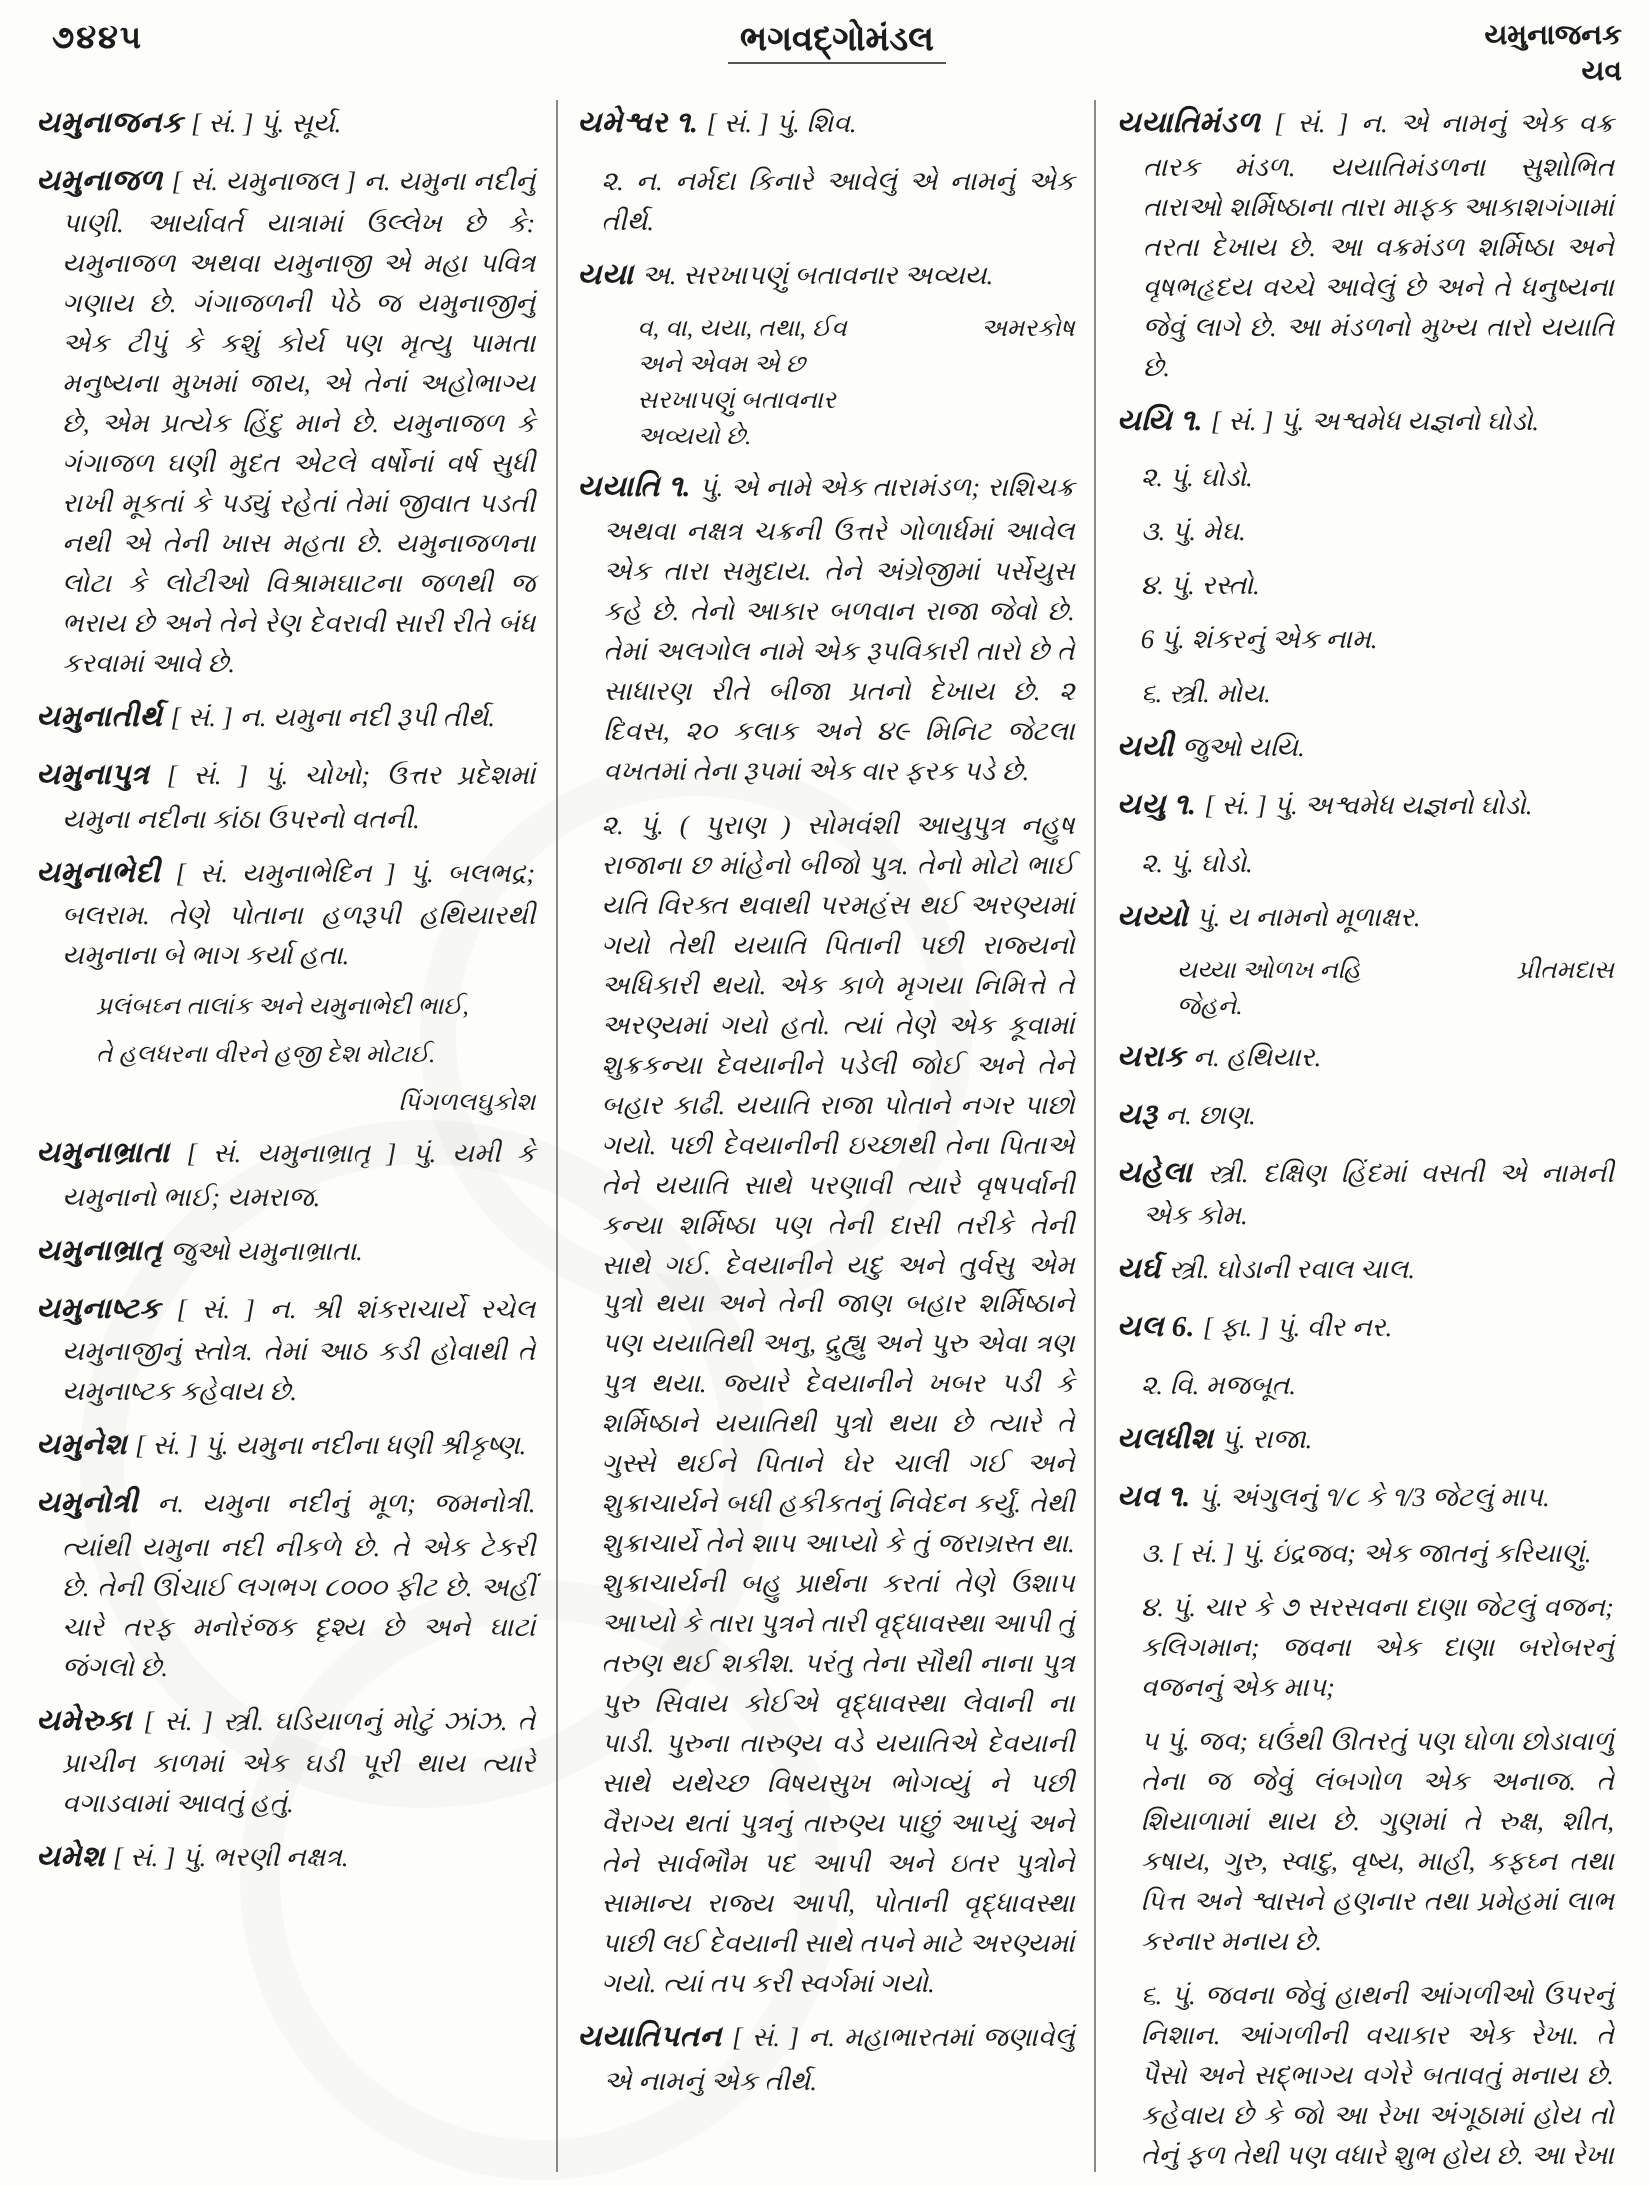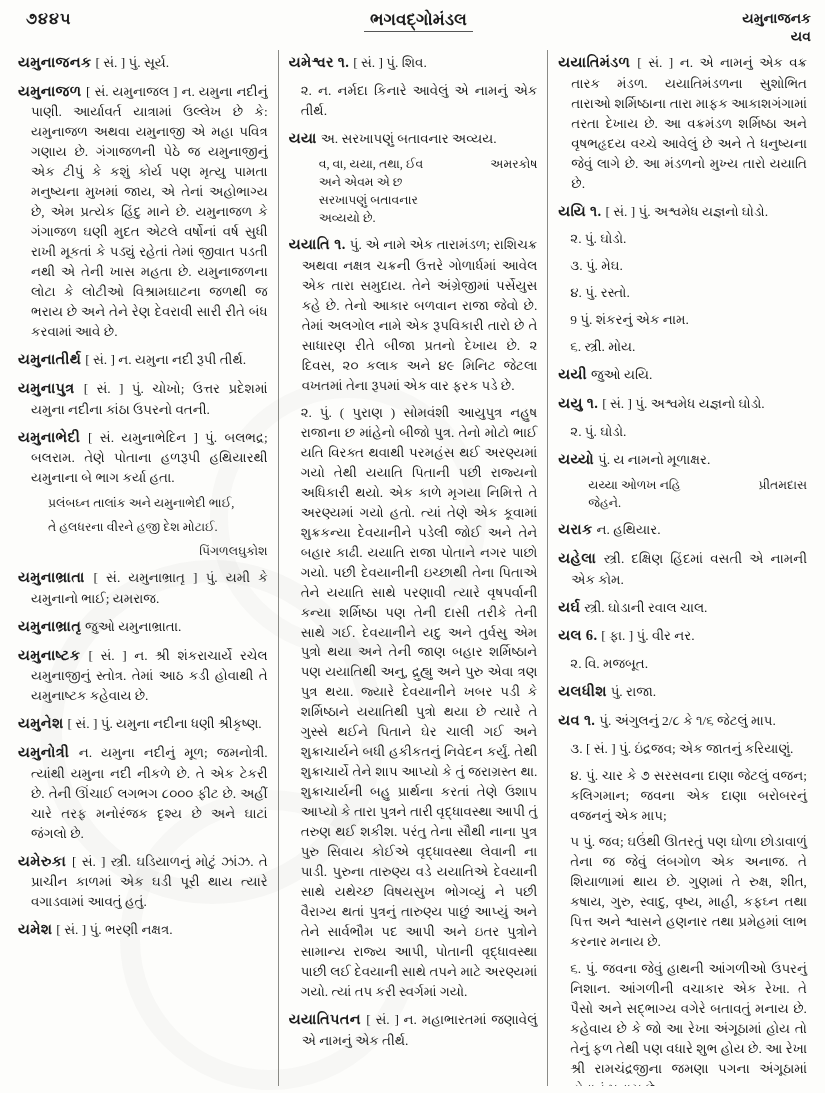--- a/index.html
+++ b/index.html
@@ -38,20 +38,21 @@
     overflow:hidden;
   }
   .col{
     width:33.333%;
     box-sizing:border-box;
     padding:2px 10px 0 10px;
     overflow:hidden;
     font-size:13.4px;
     line-height:1.49;
     text-align:justify;
+    font-style:italic;
   }
   .col + .col{border-left:1px solid #8b8b86;}
 
   p.entry{margin:0 0 7px 0;padding-left:13px;text-indent:-13px;}
   p.entry.sense{padding-left:8px;text-indent:0;margin-left:4px;}
   .hw{font-weight:bold;font-size:14.6px;letter-spacing:.3px;}
   .quote{
     display:flex;
     margin:1px 0 6px 30px;
     font-size:12.4px;
@@ -117,36 +118,37 @@
         <p class="entry"><span class="hw">યયાતિ ૧. </span><span>પું. એ નામે એક તારામંડળ; રાશિચક્ર અથવા નક્ષત્ર ચક્રની ઉત્તરે ગોળાર્ધમાં આવેલ એક તારા સમુદાય. તેને અંગ્રેજીમાં પર્સેયુસ કહે છે. તેનો આકાર બળવાન રાજા જેવો છે. તેમાં અલગોલ નામે એક રૂપવિકારી તારો છે તે સાધારણ રીતે બીજા પ્રતનો દેખાય છે. ૨ દિવસ, ૨૦ કલાક અને ૪૯ મિનિટ જેટલા વખતમાં તેના રૂપમાં એક વાર ફરક પડે છે.</span></p>
         <p class="entry sense"><span>૨. પું. ( પુરાણ ) સોમવંશી આયુપુત્ર નહુષ રાજાના છ માંહેનો બીજો પુત્ર. તેનો મોટો ભાઈ યતિ વિરક્ત થવાથી પરમહંસ થઈ અરણ્યમાં ગયો તેથી યયાતિ પિતાની પછી રાજ્યનો અધિકારી થયો. એક કાળે મૃગયા નિમિત્તે તે અરણ્યમાં ગયો હતો. ત્યાં તેણે એક કૂવામાં શુક્રકન્યા દેવયાનીને પડેલી જોઈ અને તેને બહાર કાઢી. યયાતિ રાજા પોતાને નગર પાછો ગયો. પછી દેવયાનીની ઇચ્છાથી તેના પિતાએ તેને યયાતિ સાથે પરણાવી ત્યારે વૃષપર્વાની કન્યા શર્મિષ્ઠા પણ તેની દાસી તરીકે તેની સાથે ગઈ. દેવયાનીને યદુ અને તુર્વસુ એમ પુત્રો થયા અને તેની જાણ બહાર શર્મિષ્ઠાને પણ યયાતિથી અનુ, દ્રુહ્યુ અને પુરુ એવા ત્રણ પુત્ર થયા. જ્યારે દેવયાનીને ખબર પડી કે શર્મિષ્ઠાને યયાતિથી પુત્રો થયા છે ત્યારે તે ગુસ્સે થઈને પિતાને ઘેર ચાલી ગઈ અને શુક્રાચાર્યને બધી હકીકતનું નિવેદન કર્યું. તેથી શુક્રાચાર્યે તેને શાપ આપ્યો કે તું જરાગ્રસ્ત થા. શુક્રાચાર્યની બહુ પ્રાર્થના કરતાં તેણે ઉશાપ આપ્યો કે તારા પુત્રને તારી વૃદ્ધાવસ્થા આપી તું તરુણ થઈ શકીશ. પરંતુ તેના સૌથી નાના પુત્ર પુરુ સિવાય કોઈએ વૃદ્ધાવસ્થા લેવાની ના પાડી. પુરુના તારુણ્ય વડે યયાતિએ દેવયાની સાથે યથેચ્છ વિષયસુખ ભોગવ્યું ને પછી વૈરાગ્ય થતાં પુત્રનું તારુણ્ય પાછું આપ્યું અને તેને સાર્વભૌમ પદ આપી અને ઇતર પુત્રોને સામાન્ય રાજ્ય આપી, પોતાની વૃદ્ધાવસ્થા પાછી લઈ દેવયાની સાથે તપને માટે અરણ્યમાં ગયો. ત્યાં તપ કરી સ્વર્ગમાં ગયો.</span></p>
         <p class="entry"><span class="hw">યયાતિપતન </span><span>[ સં. ] ન. મહાભારતમાં જણાવેલું એ નામનું એક તીર્થ.</span></p>
       </div>
     <div class="col">
         <p class="entry"><span class="hw">યયાતિમંડળ </span><span>[ સં. ] ન. એ નામનું એક વક્ર તારક મંડળ. યયાતિમંડળના સુશોભિત તારાઓ શર્મિષ્ઠાના તારા માફક આકાશગંગામાં તરતા દેખાય છે. આ વક્રમંડળ શર્મિષ્ઠા અને વૃષભહૃદય વચ્ચે આવેલું છે અને તે ધનુષ્યના જેવું લાગે છે. આ મંડળનો મુખ્ય તારો યયાતિ છે.</span></p>
         <p class="entry"><span class="hw">યયિ ૧. </span><span>[ સં. ] પું. અશ્વમેધ યજ્ઞનો ઘોડો.</span></p>
         <p class="entry sense"><span>૨. પું. ઘોડો.</span></p>
         <p class="entry sense"><span>૩. પું. મેઘ.</span></p>
         <p class="entry sense"><span>૪. પું. રસ્તો.</span></p>
-        <p class="entry sense"><span>9 પું. શંકરનું એક નામ.</span></p>
+        <p class="entry sense"><span>6 પું. શંકરનું એક નામ.</span></p>
         <p class="entry sense"><span>૬. સ્ત્રી. મોય.</span></p>
         <p class="entry"><span class="hw">યયી </span><span>જુઓ યયિ.</span></p>
         <p class="entry"><span class="hw">યયુ ૧. </span><span>[ સં. ] પું. અશ્વમેધ યજ્ઞનો ઘોડો.</span></p>
         <p class="entry sense"><span>૨. પું. ઘોડો.</span></p>
         <p class="entry"><span class="hw">યય્યો </span><span>પું. ય નામનો મૂળાક્ષર.</span></p>
         <div class="quote">
           <span class="qtext">યય્યા ઓળખ નહિ જેહને.</span>
           <span class="qsource">પ્રીતમદાસ</span>
         </div>
         <p class="entry"><span class="hw">યરાક </span><span>ન. હથિયાર.</span></p>
+        <p class="entry"><span class="hw">યરૂ </span><span>ન. છાણ.</span></p>
         <p class="entry"><span class="hw">યહેલા </span><span>સ્ત્રી. દક્ષિણ હિંદમાં વસતી એ નામની એક કોમ.</span></p>
         <p class="entry"><span class="hw">યર્ઘ </span><span>સ્ત્રી. ઘોડાની રવાલ ચાલ.</span></p>
         <p class="entry"><span class="hw">યલ 6. </span><span>[ ફા. ] પું. વીર નર.</span></p>
         <p class="entry sense"><span>૨. વિ. મજબૂત.</span></p>
         <p class="entry"><span class="hw">યલધીશ </span><span>પું. રાજા.</span></p>
-        <p class="entry"><span class="hw">યવ ૧. </span><span>પું. અંગુલનું 2/૮ કે ૧/૬ જેટલું માપ.</span></p>
+        <p class="entry"><span class="hw">યવ ૧. </span><span>પું. અંગુલનું ૧/૮ કે ૧/3 જેટલું માપ.</span></p>
         <p class="entry sense"><span>૩. [ સં. ] પું. ઇંદ્રજવ; એક જાતનું કરિયાણું.</span></p>
         <p class="entry sense"><span>૪. પું. ચાર કે ૭ સરસવના દાણા જેટલું વજન; કલિગમાન; જવના એક દાણા બરોબરનું વજનનું એક માપ;</span></p>
         <p class="entry sense"><span>૫ પું. જવ; ઘઉંથી ઊતરતું પણ ઘોળા છોડાવાળું તેના જ જેવું લંબગોળ એક અનાજ. તે શિયાળામાં થાય છે. ગુણમાં તે રુક્ષ, શીત, કષાય, ગુરુ, સ્વાદુ, વૃષ્ય, માહી, કફઘ્ન તથા પિત્ત અને શ્વાસને હણનાર તથા પ્રમેહમાં લાભ કરનાર મનાય છે.</span></p>
         <p class="entry sense"><span>૬. પું. જવના જેવું હાથની આંગળીઓ ઉપરનું નિશાન. આંગળીની વચાકાર એક રેખા. તે પૈસો અને સદ્ભાગ્ય વગેરે બતાવતું મનાય છે. કહેવાય છે કે જો આ રેખા અંગૂઠામાં હોય તો તેનું ફળ તેથી પણ વધારે શુભ હોય છે. આ રેખા શ્રી રામચંદ્રજીના જમણા પગના અંગૂઠામાં હોવાનું મનાય છે.</span></p>
       </div>
   </div>
 </div>
 
 </body></html>

